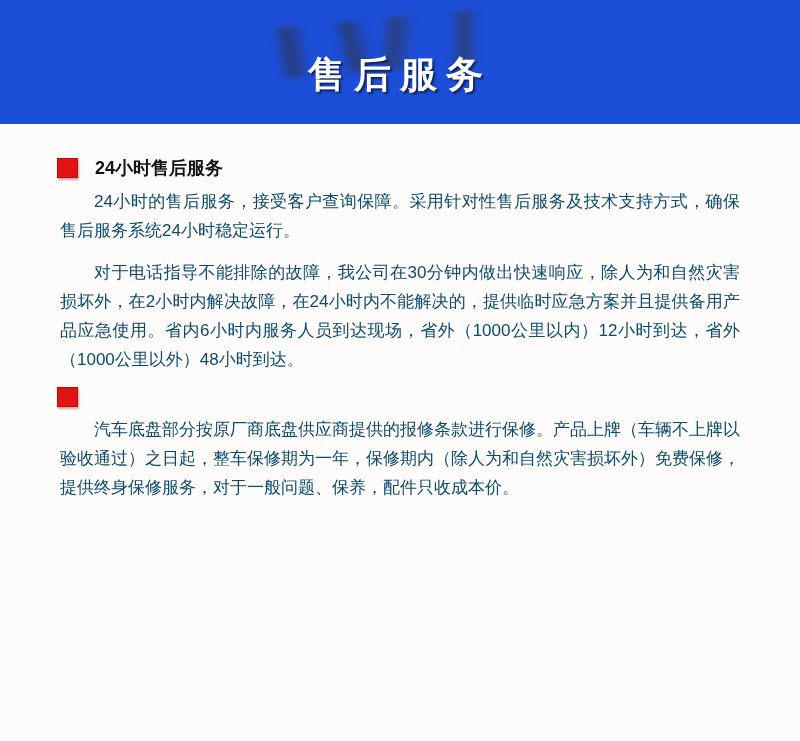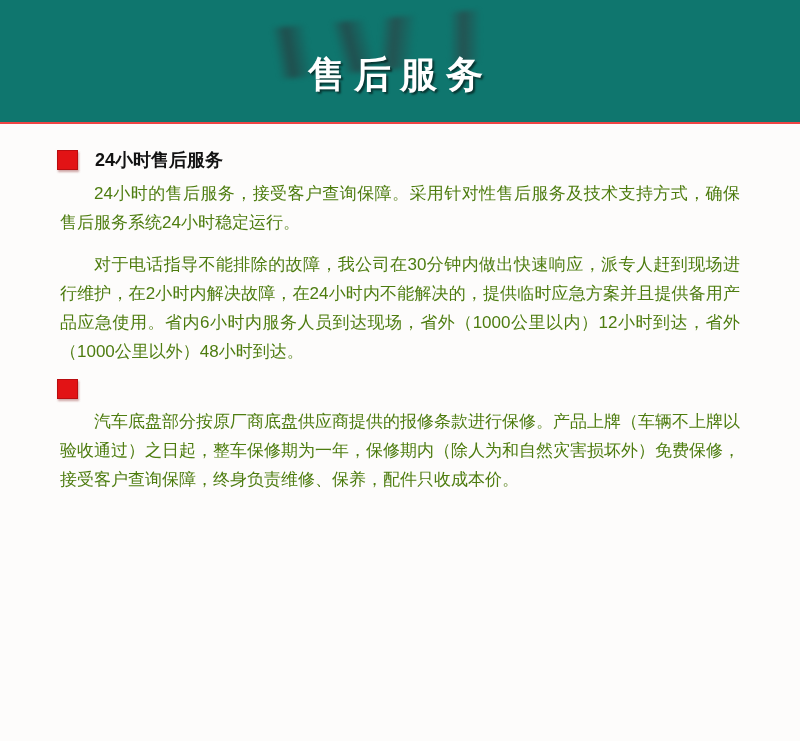--- a/index.html
+++ b/index.html
@@ -11,22 +11,22 @@
     width: 800px;
     height: 741px;
     overflow: hidden;
     font-family: "Liberation Sans", "DejaVu Sans", sans-serif;
     background: #fdfcfb;
   }
   
   .band {
     position: relative;
     height: 122px;
-    background: #0f766e;
-    border-bottom: 2px solid #ef4444;
+    background: #1d4ed8;
+    border-bottom: 2px solid #1d4ed8;
     overflow: hidden;
   }
   .band h1 {
     position: absolute;
     left: 0;
     right: 0;
     top: 50px;
     margin: 0;
     text-align: center;
     color: #ffffff;
@@ -45,21 +45,21 @@
     filter: blur(2.5px);
     opacity: 0.55;
     background:
       linear-gradient(100deg, transparent 42%, #35353a 46%, transparent 52%),
       linear-gradient(80deg, transparent 30%, #303036 34%, transparent 40%),
       linear-gradient(95deg, transparent 62%, #36363b 66%, transparent 71%),
       linear-gradient(85deg, transparent 12%, #2e2e33 16%, transparent 22%);
   }
   
   .content {
-    padding: 25px 60px 0 60px;
+    padding: 33px 60px 0 60px;
   }
   .section { margin-bottom: 13px; }
   .sec-head {
     display: flex;
     align-items: center;
     margin-bottom: 8px;
   }
   .bullet {
     flex: 0 0 auto;
     width: 19px;
@@ -73,21 +73,21 @@
     margin: 0 0 0 17px;
     font-size: 18px;
     line-height: 22px;
     font-weight: bold;
     color: #121212;
   }
   .section p {
     margin: 0;
     font-size: 17px;
     line-height: 29px;
-    color: #4d7c0f;
+    color: #0c4a6e;
     text-align: justify;
     text-justify: inter-ideograph;
     text-indent: 2em;
     word-break: break-all;
   }
 </style>
 </head>
 <body>
 
 <div class="page">
@@ -104,24 +104,24 @@
         <span class="bullet"></span>
         <h2>24小时售后服务</h2>
       </div>
       <p>24小时的售后服务，接受客户查询保障。采用针对性售后服务及技术支持方式，确保售后服务系统24小时稳定运行。</p>
     </section>
 
     <section class="section">
     </section>
 
     <section class="section">
-      <p>对于电话指导不能排除的故障，我公司在30分钟内做出快速响应，派专人赶到现场进行维护，在2小时内解决故障，在24小时内不能解决的，提供临时应急方案并且提供备用产品应急使用。省内6小时内服务人员到达现场，省外（1000公里以内）12小时到达，省外（1000公里以外）48小时到达。</p>
+      <p>对于电话指导不能排除的故障，我公司在30分钟内做出快速响应，除人为和自然灾害损坏外，在2小时内解决故障，在24小时内不能解决的，提供临时应急方案并且提供备用产品应急使用。省内6小时内服务人员到达现场，省外（1000公里以内）12小时到达，省外（1000公里以外）48小时到达。</p>
     </section>
 
     <section class="section">
       <div class="sec-head">
         <span class="bullet"></span>
       </div>
-      <p>汽车底盘部分按原厂商底盘供应商提供的报修条款进行保修。产品上牌（车辆不上牌以验收通过）之日起，整车保修期为一年，保修期内（除人为和自然灾害损坏外）免费保修，接受客户查询保障，终身负责维修、保养，配件只收成本价。</p>
+      <p>汽车底盘部分按原厂商底盘供应商提供的报修条款进行保修。产品上牌（车辆不上牌以验收通过）之日起，整车保修期为一年，保修期内（除人为和自然灾害损坏外）免费保修，提供终身保修服务，对于一般问题、保养，配件只收成本价。</p>
     </section>
 
   </main>
 </div>
 
 </body></html>

